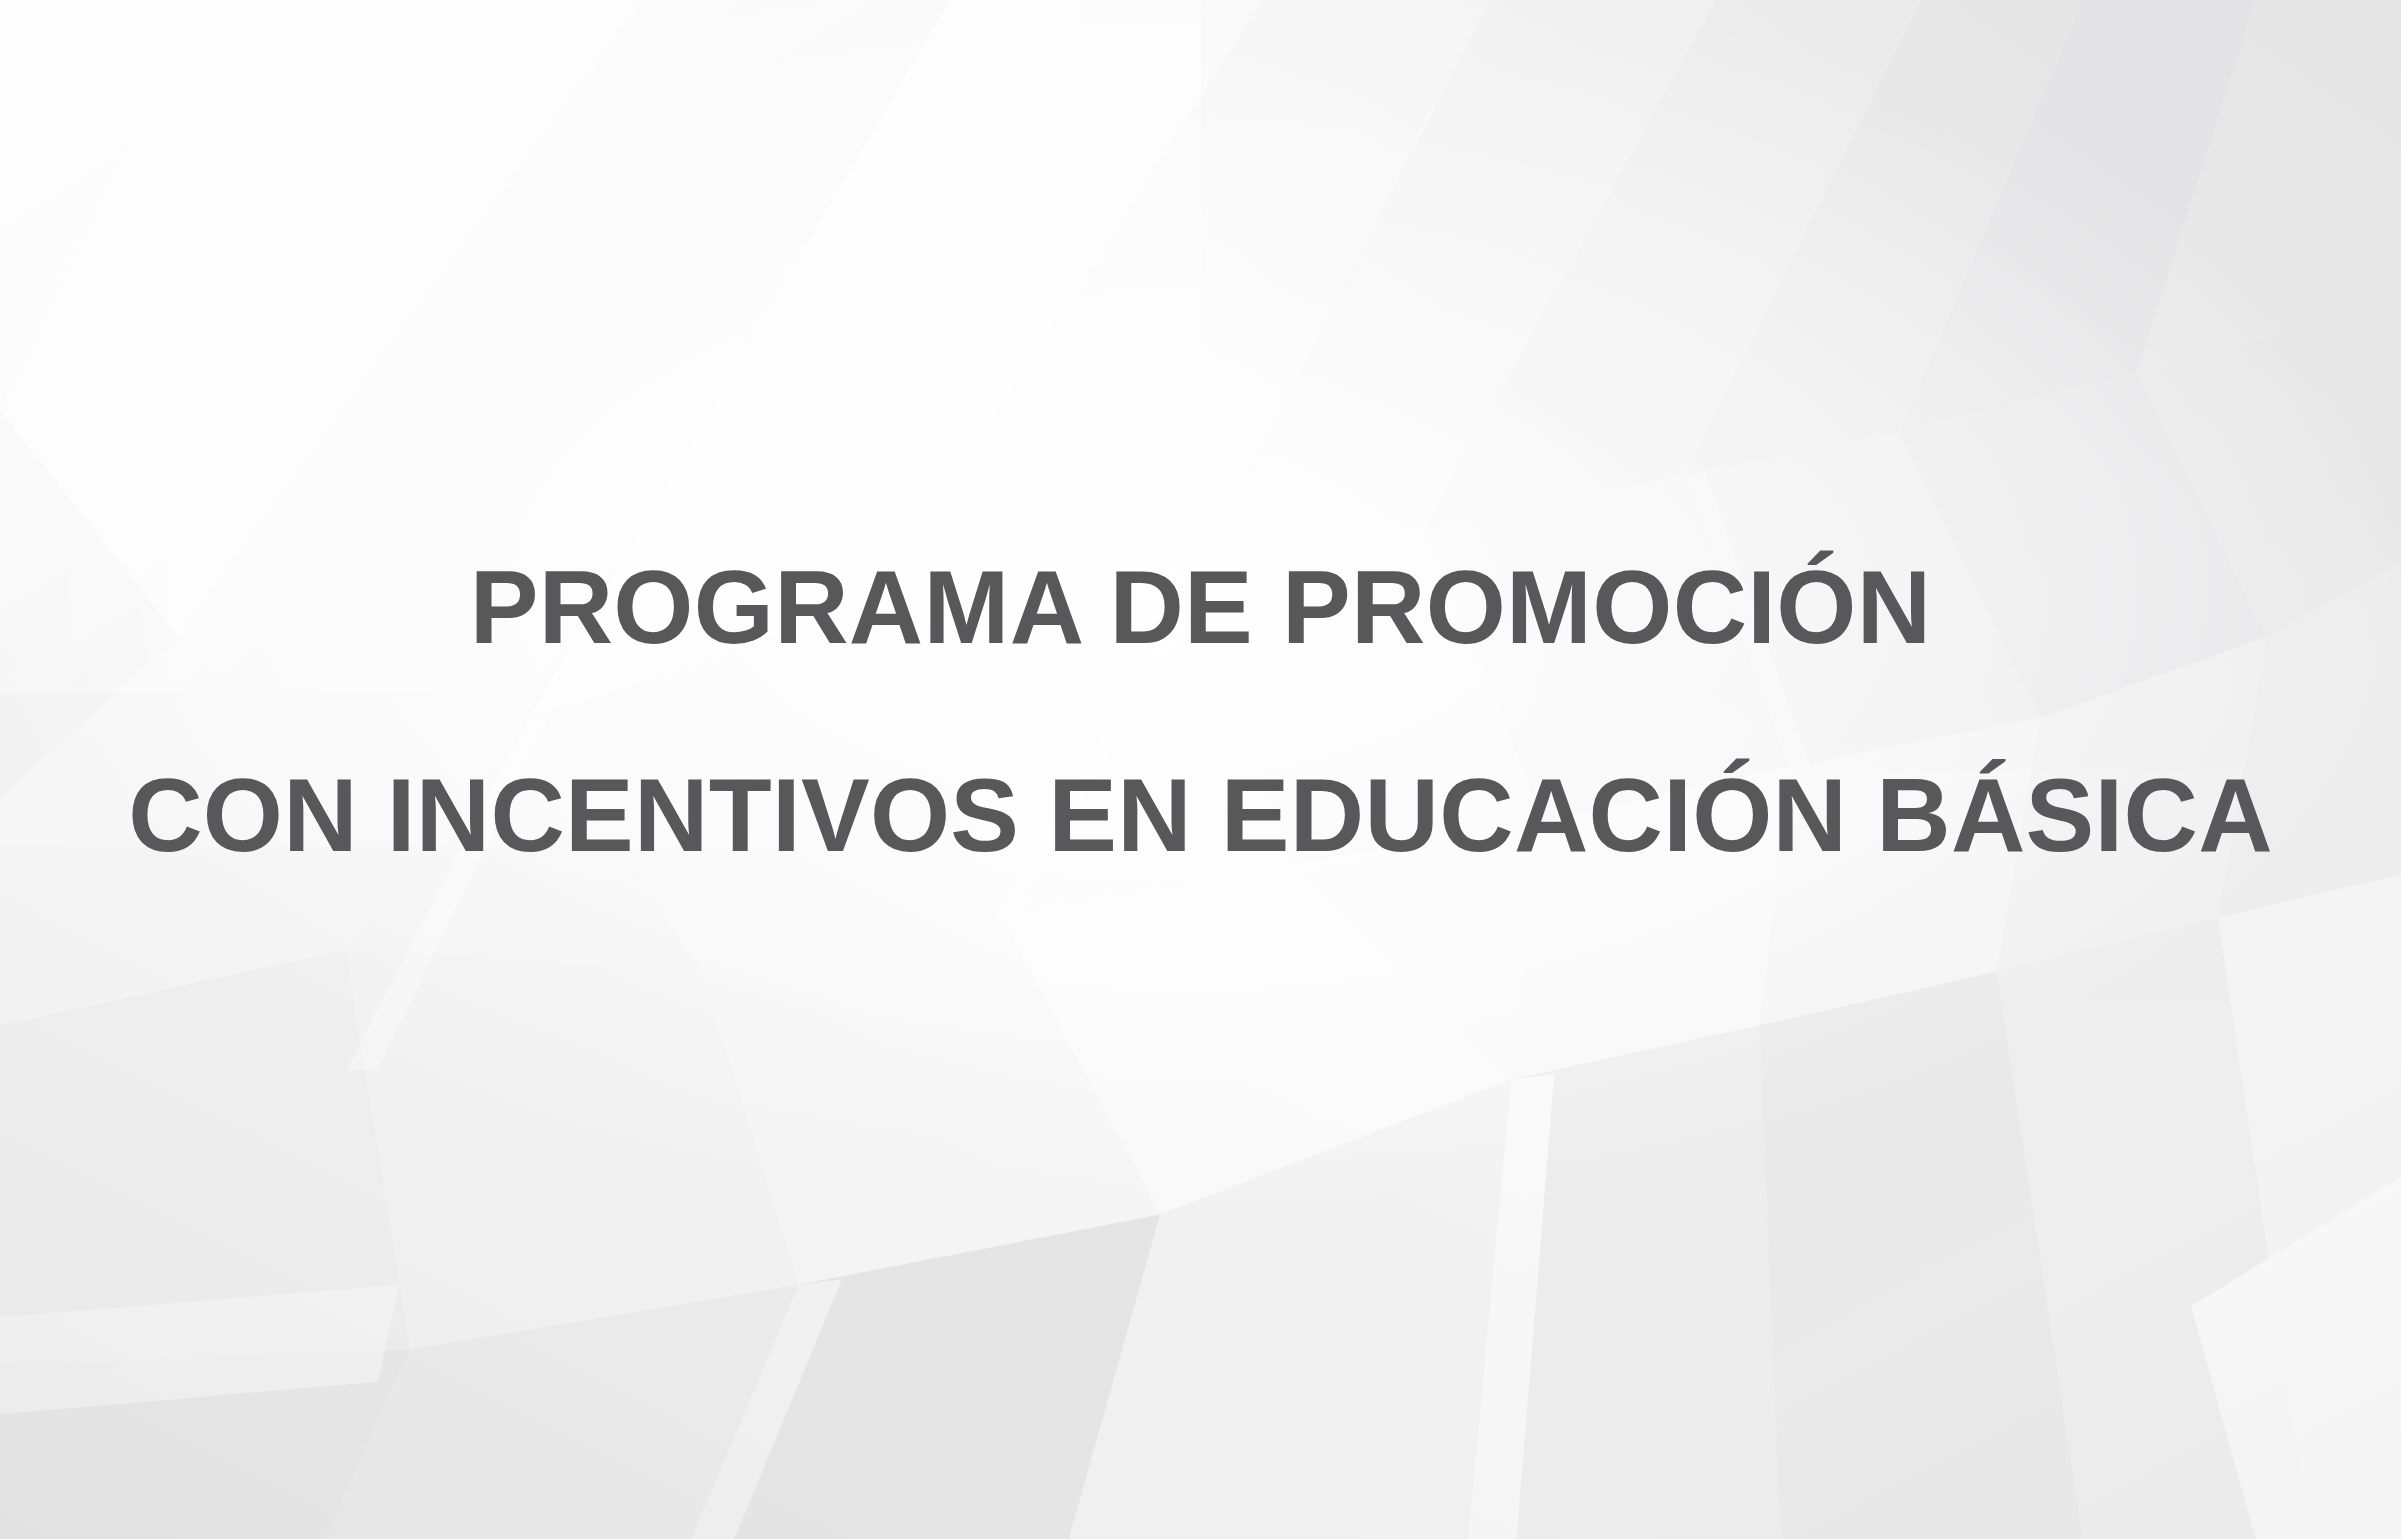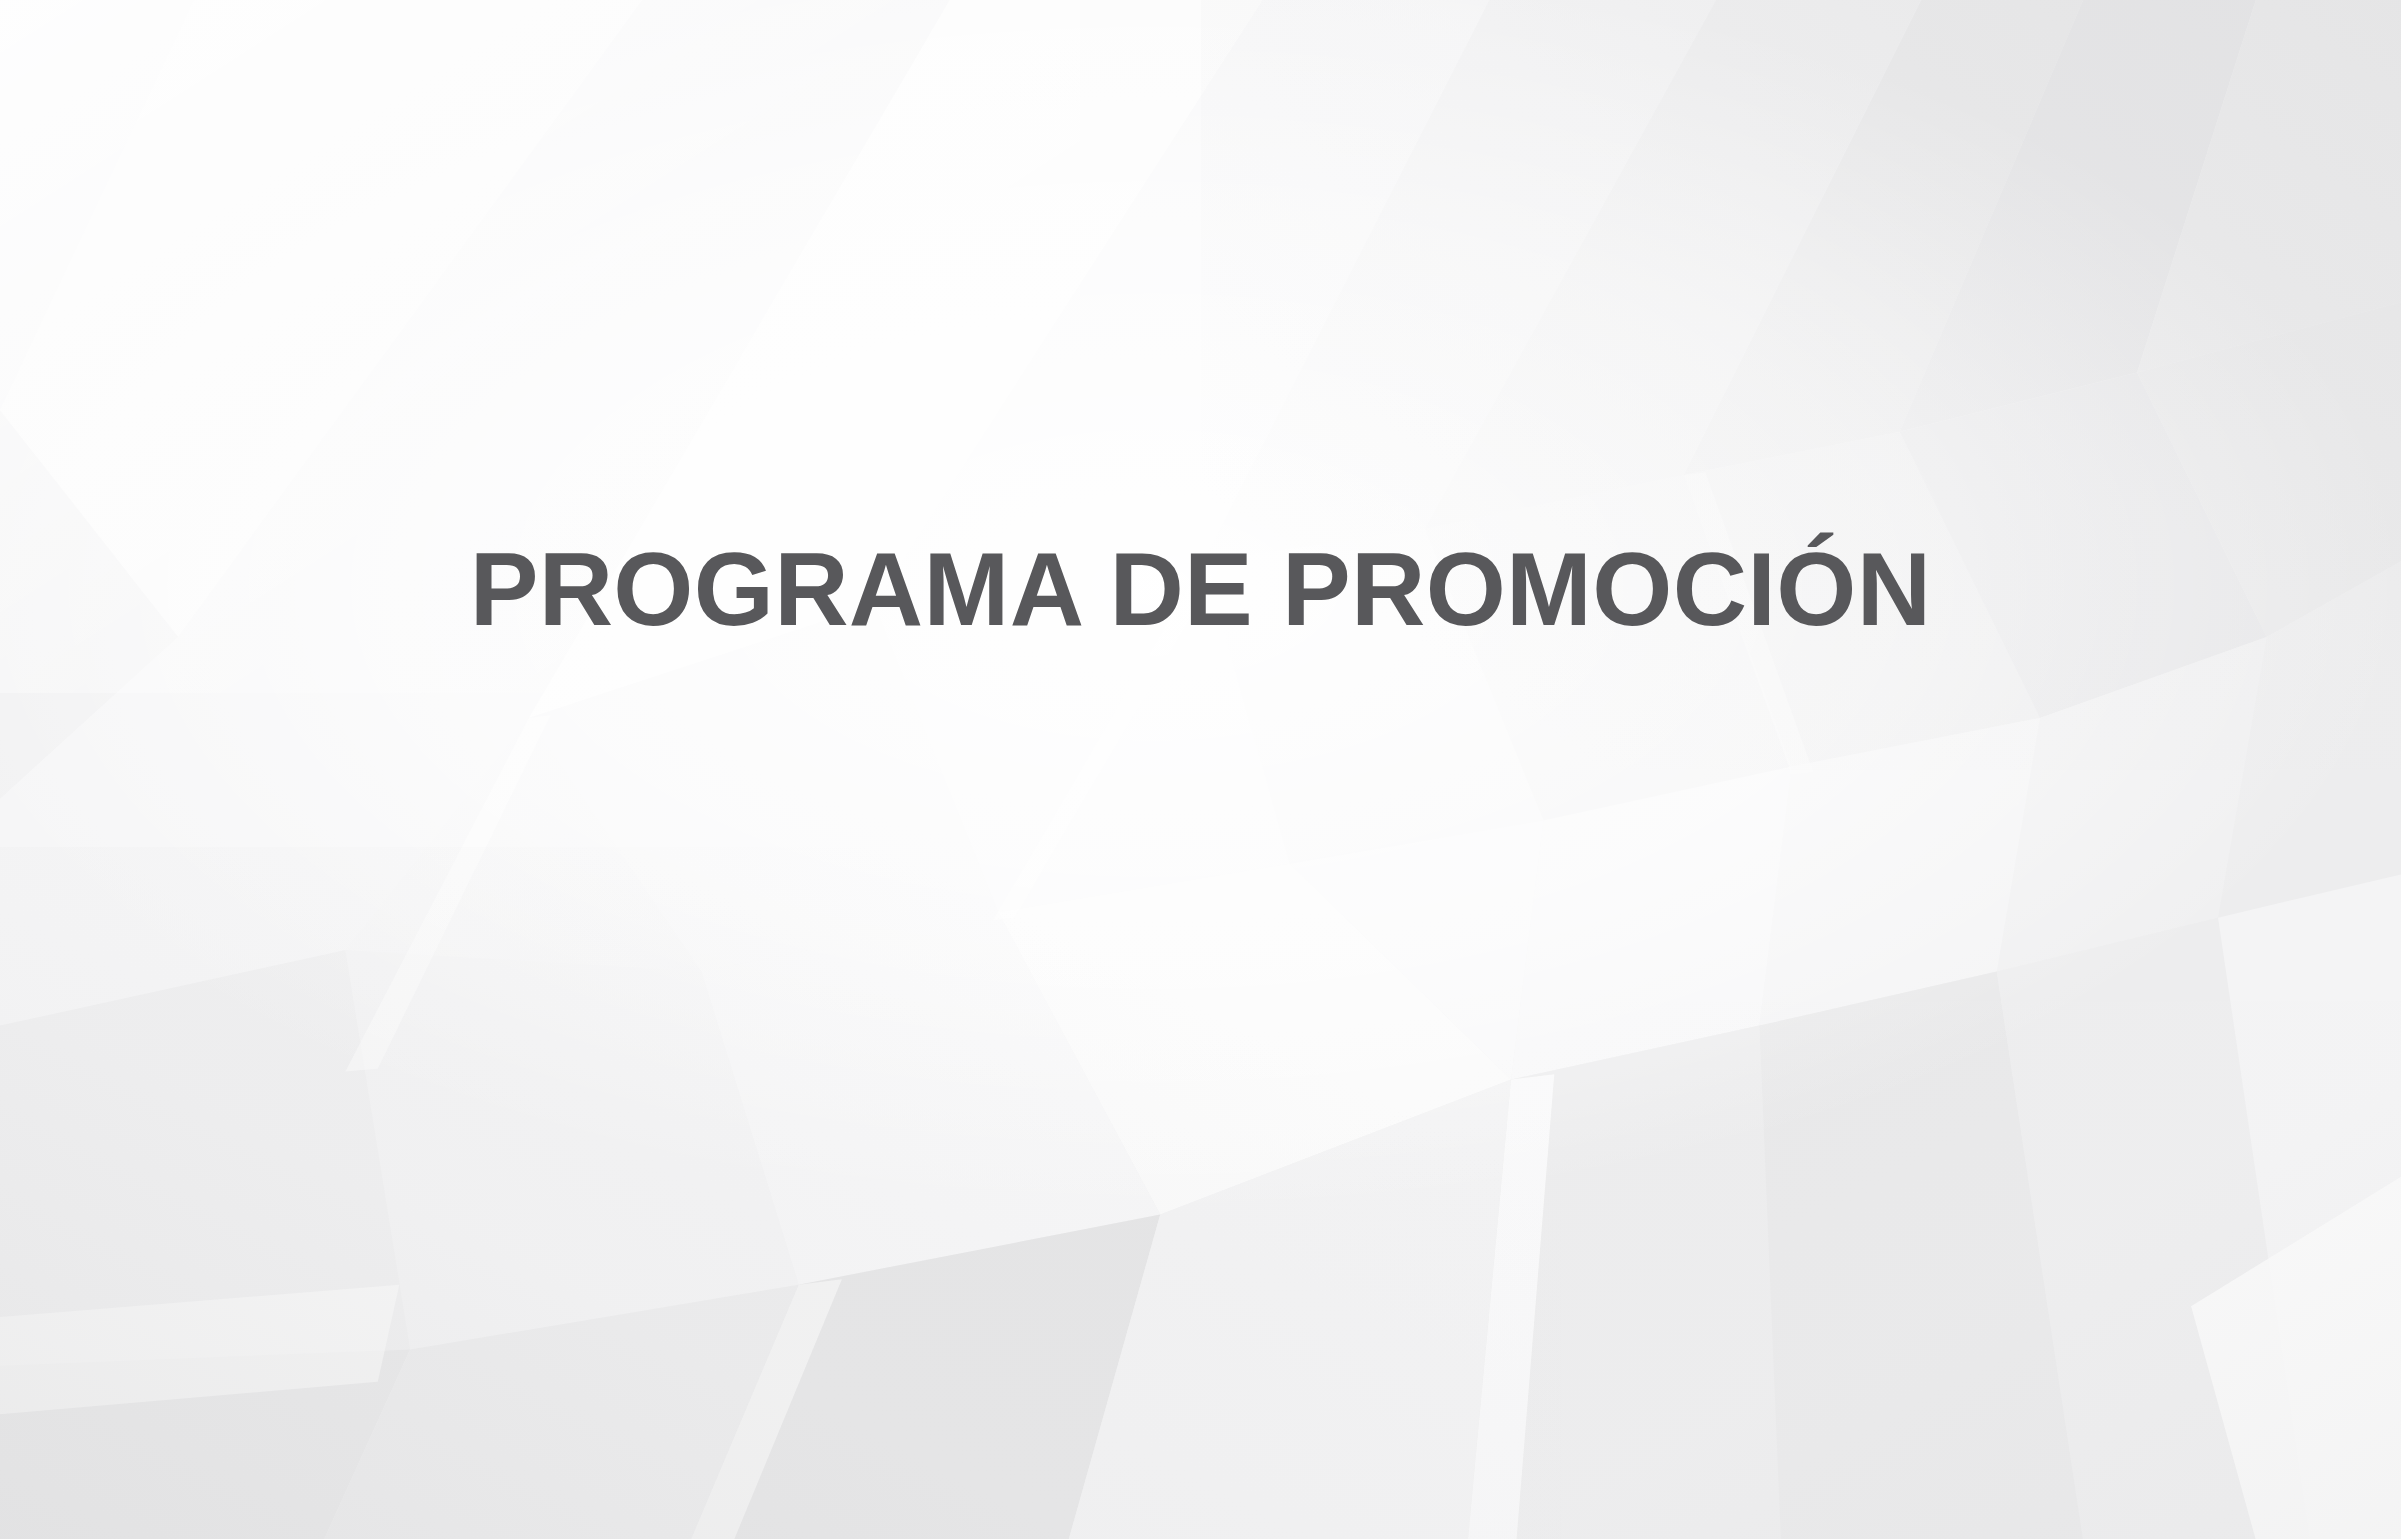--- a/index.html
+++ b/index.html
@@ -60,21 +60,21 @@
     left: 0; top: 0; width: 45%; height: 45%;
     background: linear-gradient(to bottom right, rgba(255,255,255,0.85) 0%, rgba(255,255,255,0.25) 60%, rgba(255,255,255,0) 100%);
   }
 
   
   #title-block {
     position: absolute;
     z-index: 5;
     left: 0;
     right: 0;
-    top: 486px;
+    top: 504px;
     text-align: center;
   }
 
   .title-line {
     display: block;
     color: #58585b;
     font-family: "Liberation Sans", sans-serif;
     font-weight: bold;
     font-size: 103px;
     line-height: 208px;
@@ -160,16 +160,17 @@
   </div>
 
   <div class="wash wash-center"></div>
   <div class="wash wash-topleft"></div>
   <div class="wash wash-bottomleft"></div>
   <div class="wash wash-topright"></div>
   <div class="wash wash-bottomright"></div>
 
   <div id="title-block">
     <span class="title-line line-1">PROGRAMA DE PROMOCIÓN</span>
+    <span class="title-line line-3">CON INCENTIVOS EN EDUCACIÓN BÁSICA</span>
   </div>
 
 </div>
 
 
 </body></html>

